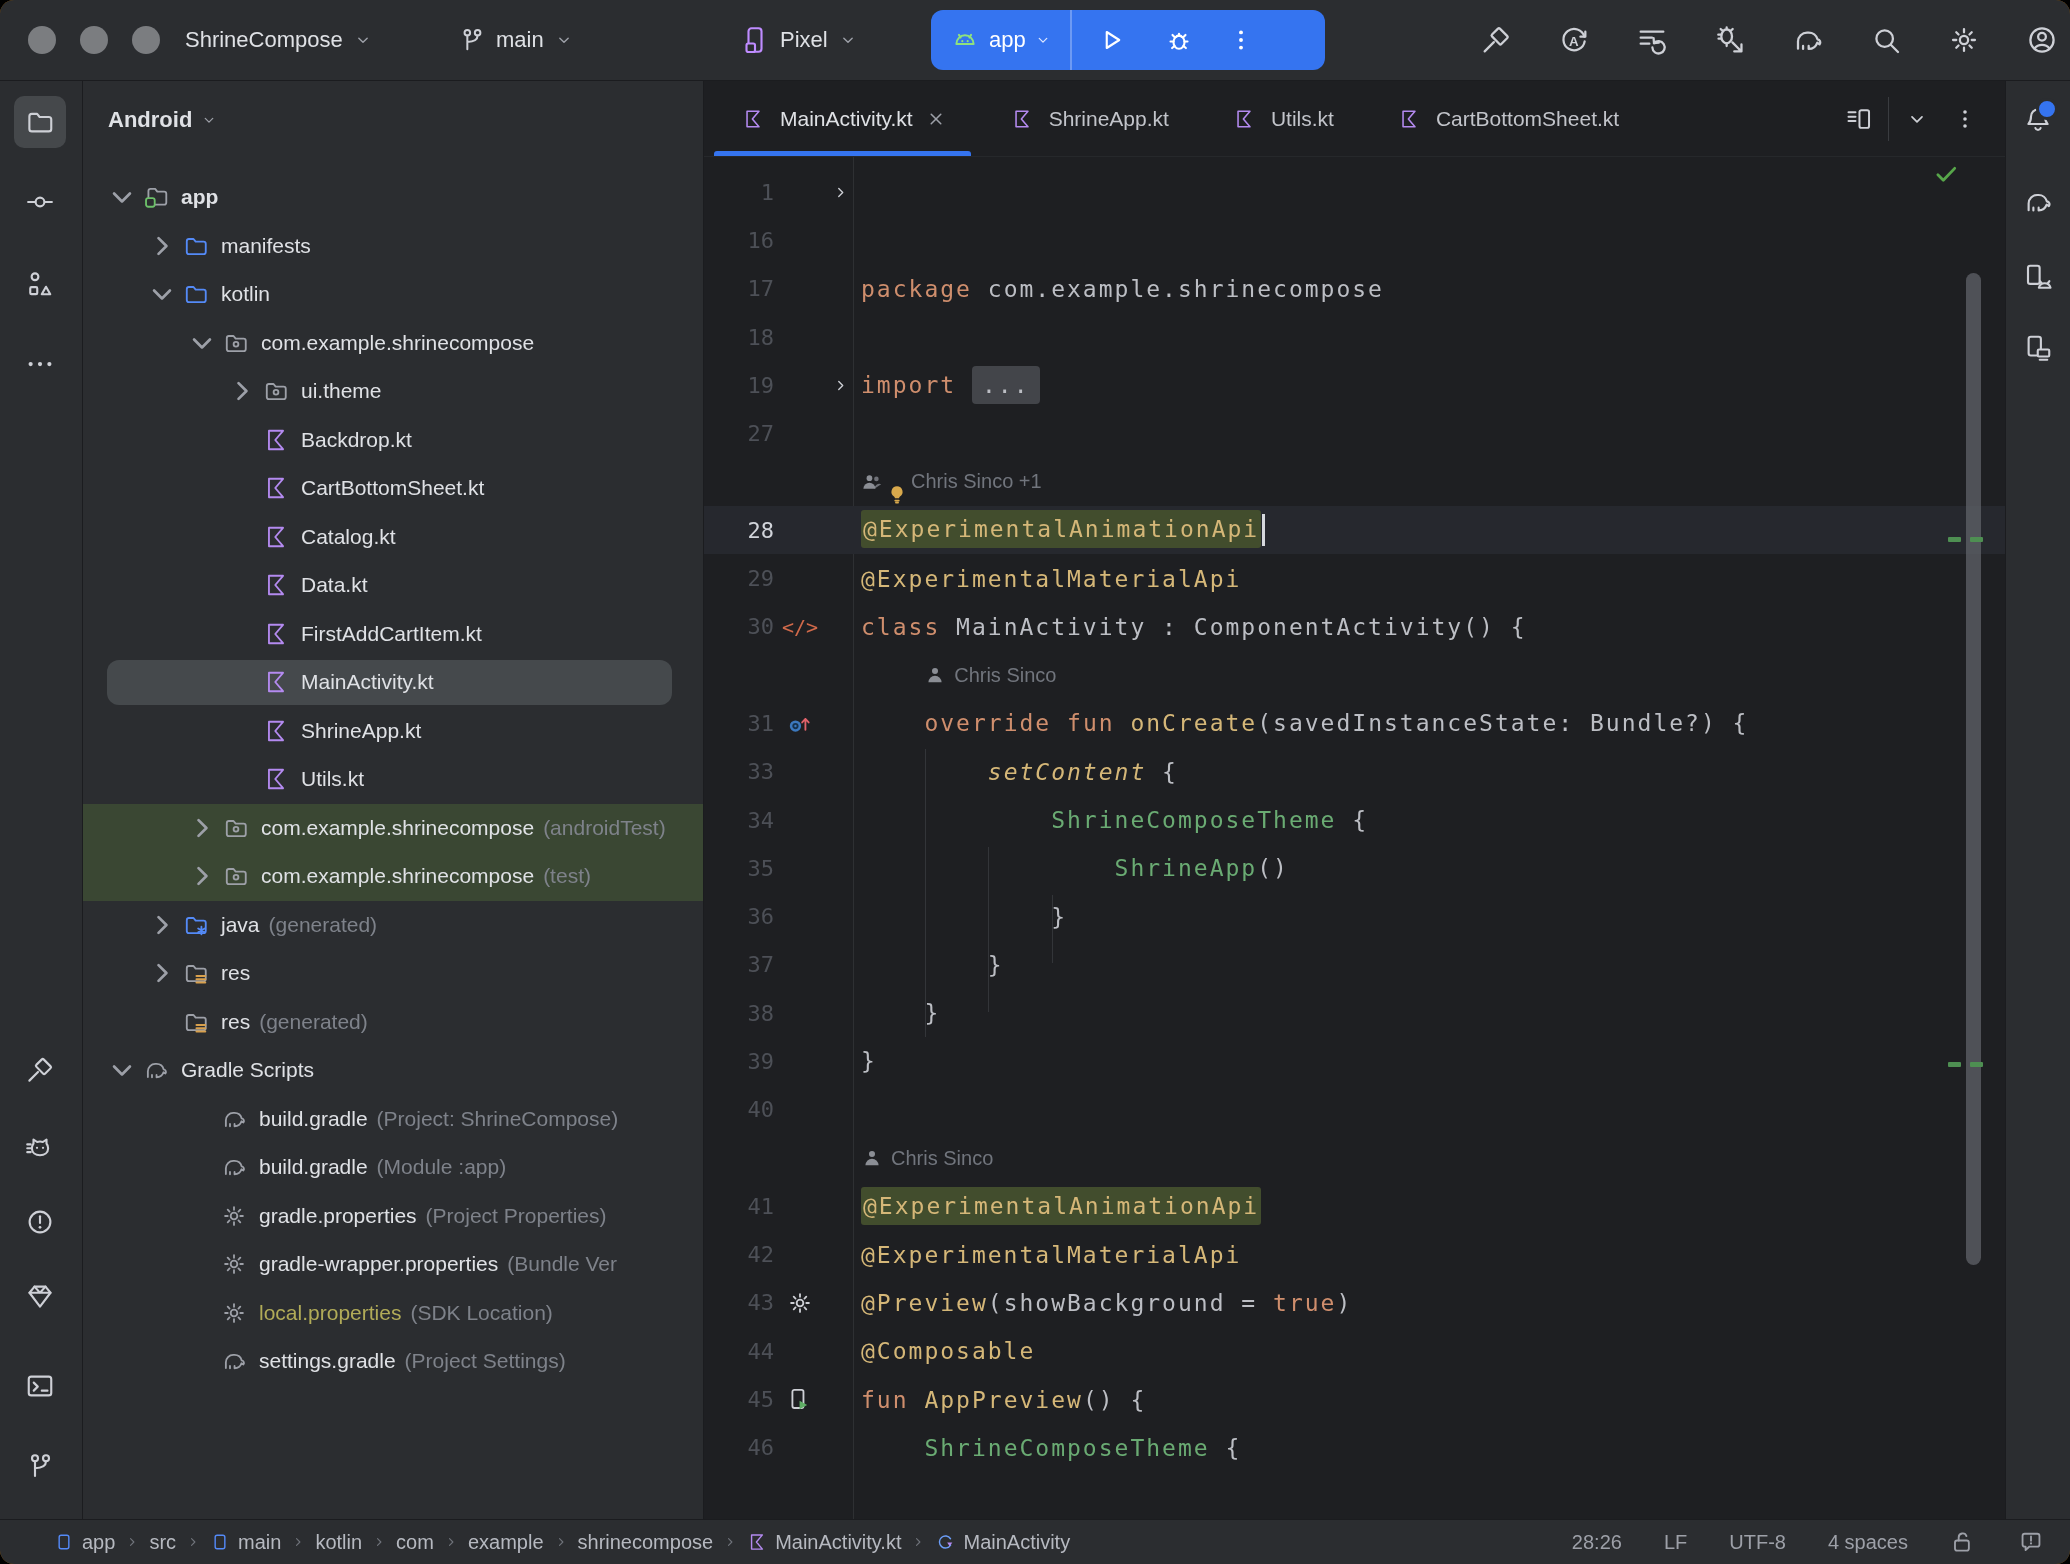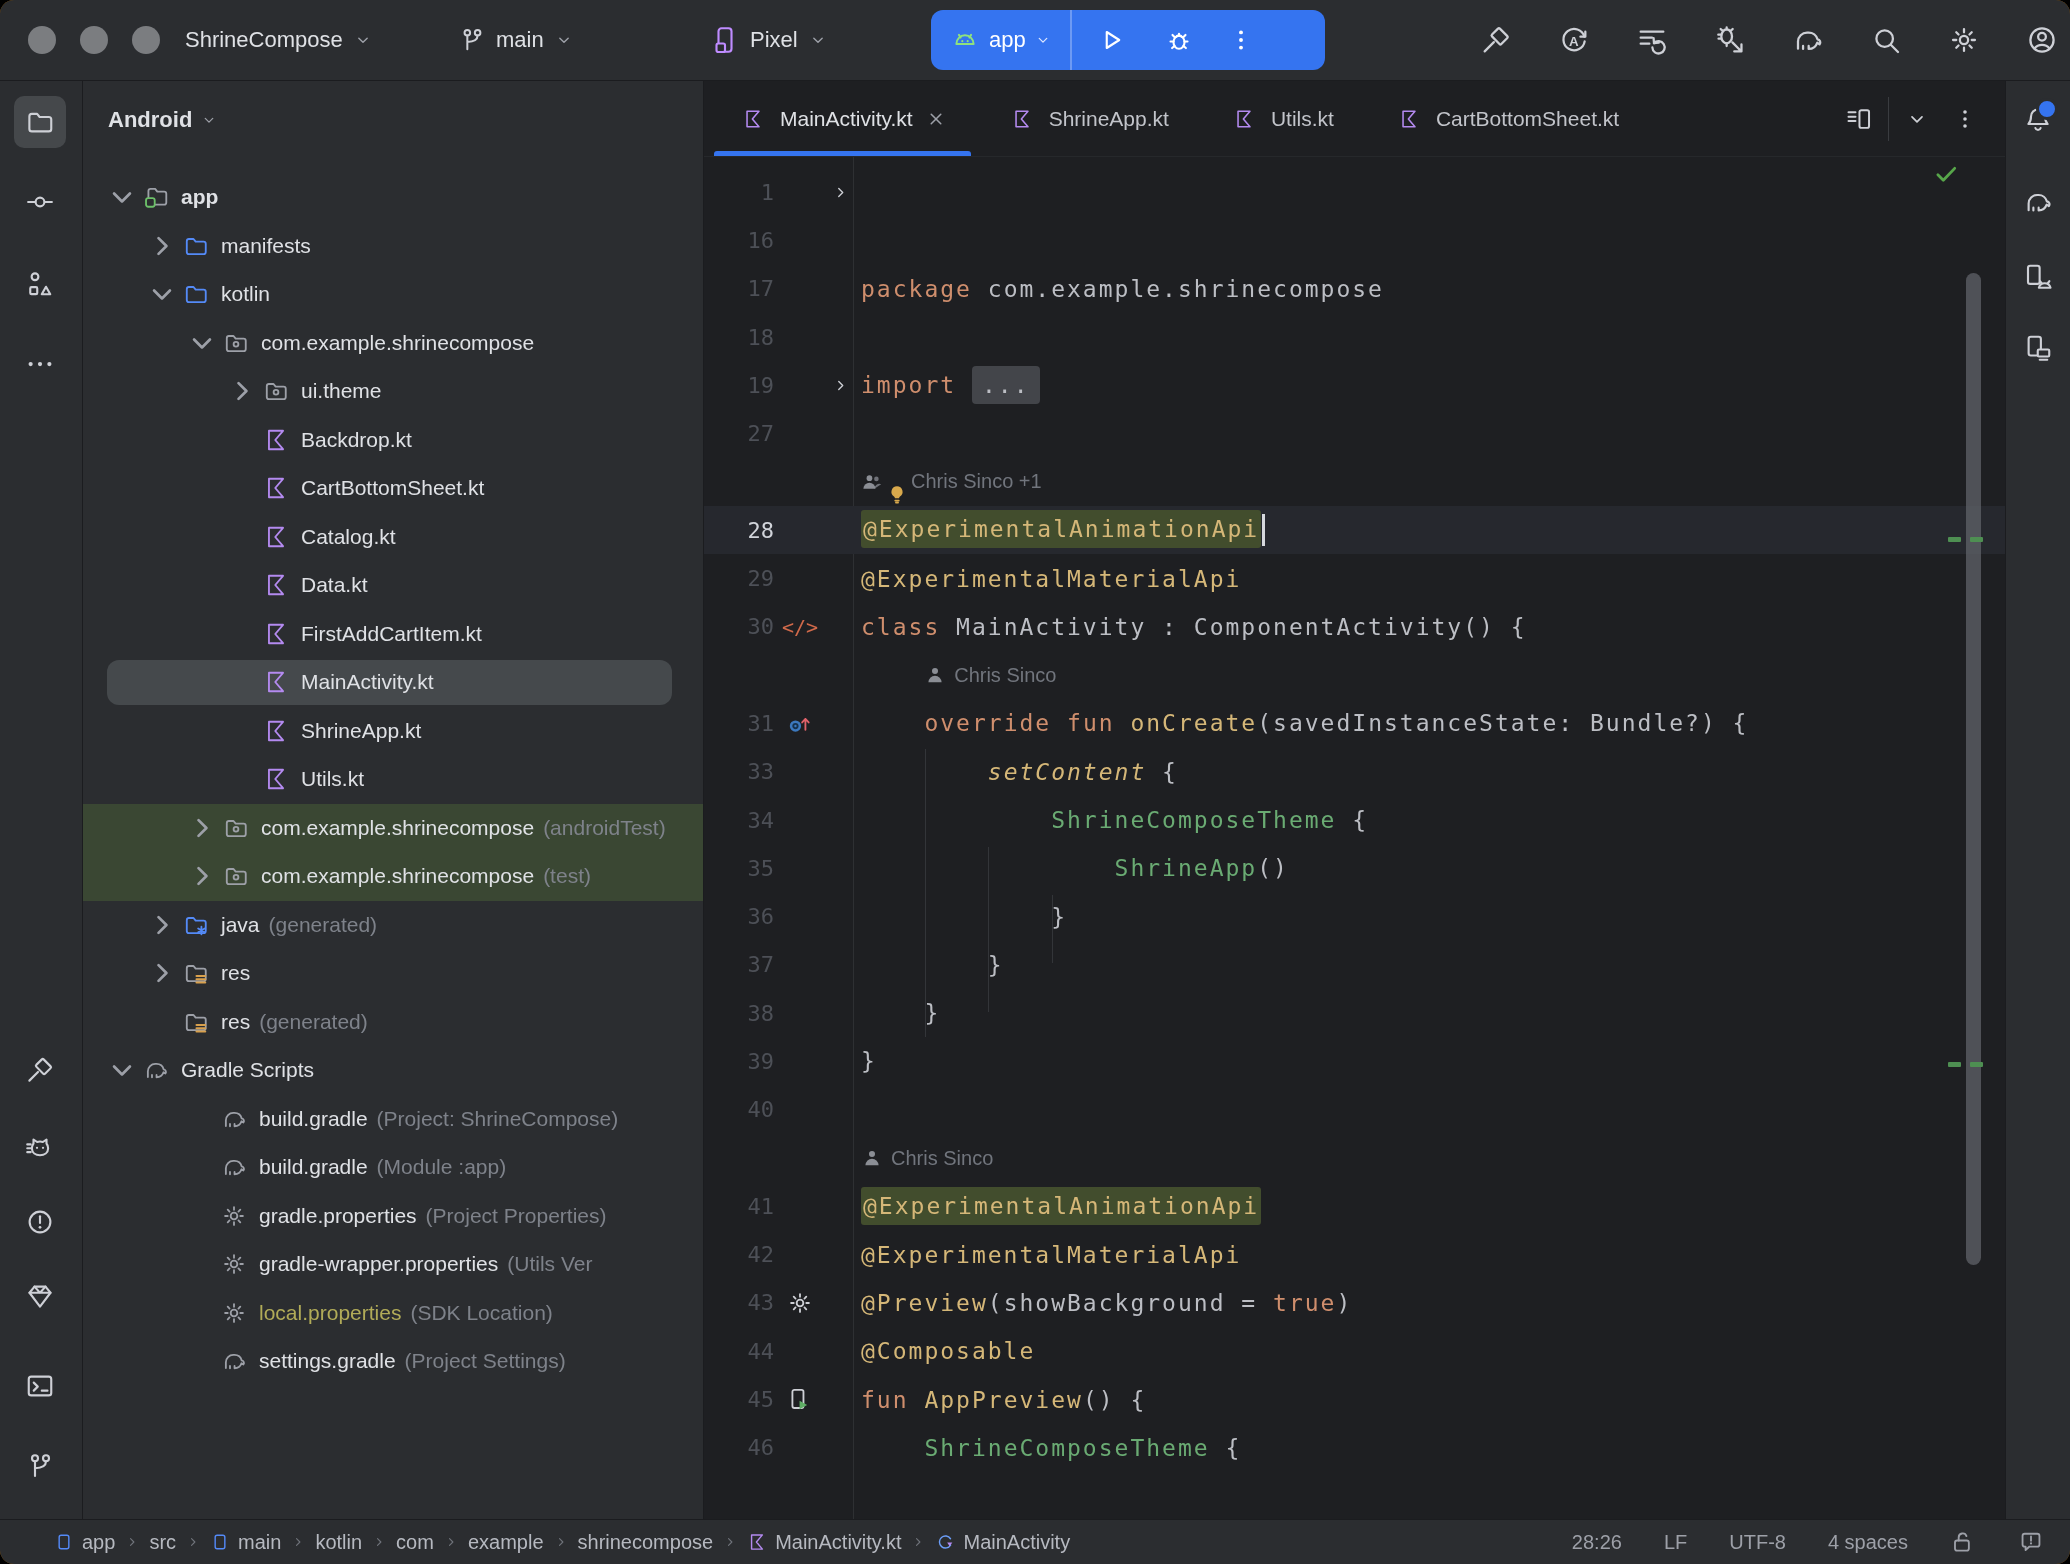--- a/index.html
+++ b/index.html
@@ -115,21 +115,21 @@
             <path d="M8 8.2V20M16.8 8.2q0 5.2-8.8 5.6"></path>
           </svg>
         </span>
       <span>main</span>
       <span class="ic tb-chev" style="width:20px;height:20px">
           <svg viewBox="0 0 24 24" fill="none" stroke="currentColor" stroke-width="1.7" stroke-linecap="round" stroke-linejoin="round" width="100%" height="100%">
             <path d="M7 9.8l5 5 5-5"></path>
           </svg>
         </span>
     </div>
-    <div class="tb-item" style="left:710px">
+    <div class="tb-item" style="left:740px">
       <span class="ic" style="width:30px;height:30px;color:#bf8cff">
           <svg viewBox="0 0 24 24" fill="none" stroke="currentColor" stroke-width="1.7" stroke-linecap="round" stroke-linejoin="round" width="100%" height="100%">
             <rect x="6.8" y="2.6" width="10.4" height="18.8" rx="2.4"></rect>
             <rect x="5.2" y="14.8" width="6.8" height="6.8" rx="1.4" fill="#2b2d30"></rect>
           </svg>
         </span>
       <span>Pixel</span>
       <span class="ic tb-chev" style="width:20px;height:20px">
           <svg viewBox="0 0 24 24" fill="none" stroke="currentColor" stroke-width="1.7" stroke-linecap="round" stroke-linejoin="round" width="100%" height="100%">
             <path d="M7 9.8l5 5 5-5"></path>
@@ -651,21 +651,21 @@
   </div>
         <div class="trow  " style="padding-left:98px">
     <span class="chevslot"></span>
     <span class="ticon c-gray">
             <svg viewBox="0 0 24 24" fill="none" stroke="currentColor" stroke-width="1.7" stroke-linecap="round" stroke-linejoin="round" width="100%" height="100%">
               <circle cx="12" cy="12" r="3.1"></circle>
               <path d="M12 3.8v2.4M12 17.8v2.4M3.8 12h2.4M17.8 12h2.4M6.2 6.2l1.7 1.7M16.1 16.1l1.7 1.7M17.8 6.2l-1.7 1.7M7.9 16.1l-1.7 1.7"></path>
             </svg>
           </span>
     <span class="tlabel  ">gradle-wrapper.properties</span>
-    <span class="tann">(Utils Ver</span>
+    <span class="tann">(Bundle Ver</span>
   </div>
         <div class="trow  " style="padding-left:98px">
     <span class="chevslot"></span>
     <span class="ticon c-gray">
             <svg viewBox="0 0 24 24" fill="none" stroke="currentColor" stroke-width="1.7" stroke-linecap="round" stroke-linejoin="round" width="100%" height="100%">
               <circle cx="12" cy="12" r="3.1"></circle>
               <path d="M12 3.8v2.4M12 17.8v2.4M3.8 12h2.4M17.8 12h2.4M6.2 6.2l1.7 1.7M16.1 16.1l1.7 1.7M17.8 6.2l-1.7 1.7M7.9 16.1l-1.7 1.7"></path>
             </svg>
           </span>
     <span class="tlabel  olive">local.properties</span>

